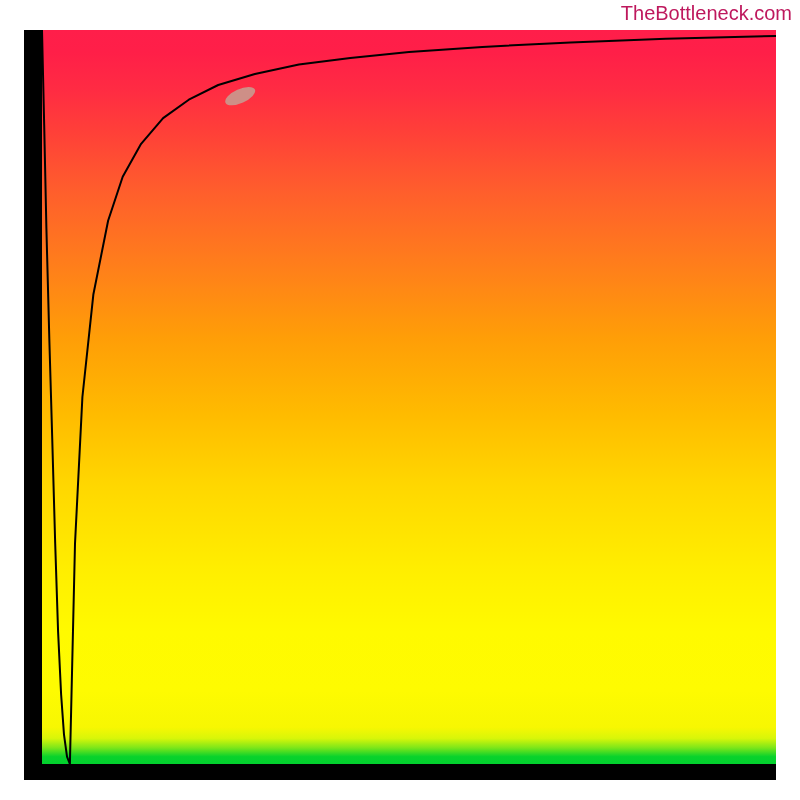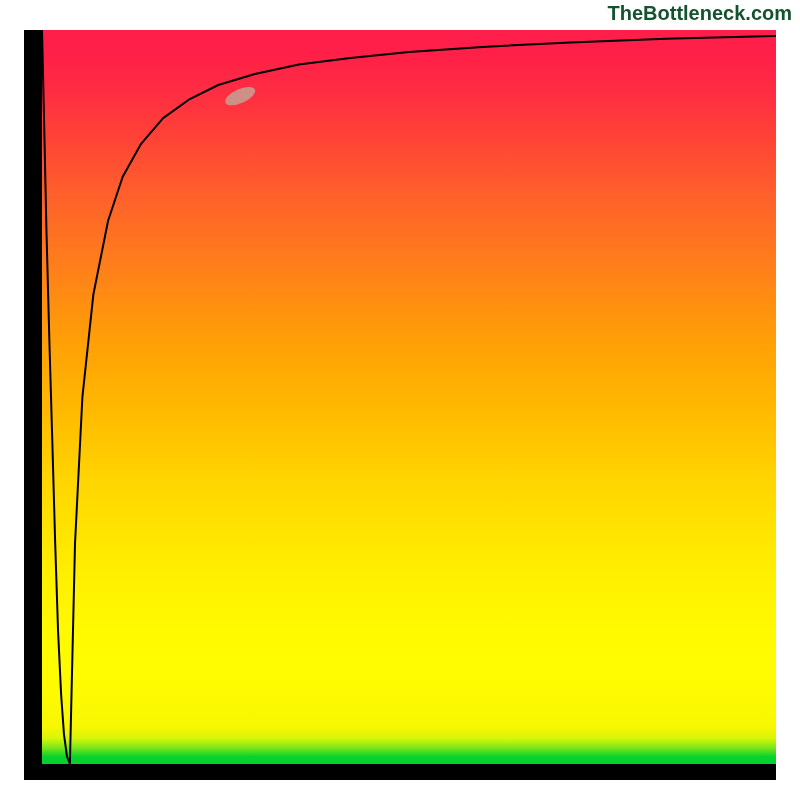--- a/index.html
+++ b/index.html
@@ -1,17 +1,17 @@
 <!DOCTYPE html>
 <html><head>
 <meta charset="utf-8">
 <style>
 html,body{margin:0;padding:0;width:800px;height:800px;background:#fff;overflow:hidden;font-family:Arial,Helvetica,sans-serif}
 #stage{position:relative;width:800px;height:800px}
-#attribution{position:absolute;top:2px;right:8px;font-size:20px;color:#14532d;font-weight:700}
+#attribution{position:absolute;top:2px;right:8px;font-size:20px;color:#be185d;font-weight:400}
 .axis{position:absolute;background:#000}
 #y-axis{left:24px;top:30px;width:18px;height:740px}
 #x-axis{left:24px;top:764px;width:752px;height:16px}
 #grad{position:absolute;left:42px;top:30px;width:734px;height:734px;
 background:linear-gradient(to top,
  #02d12e 0%,
  #09d22c 1%,
  #7be61a 2.2%,
  #d8f609 3.5%,
  #f7f702 5%,

